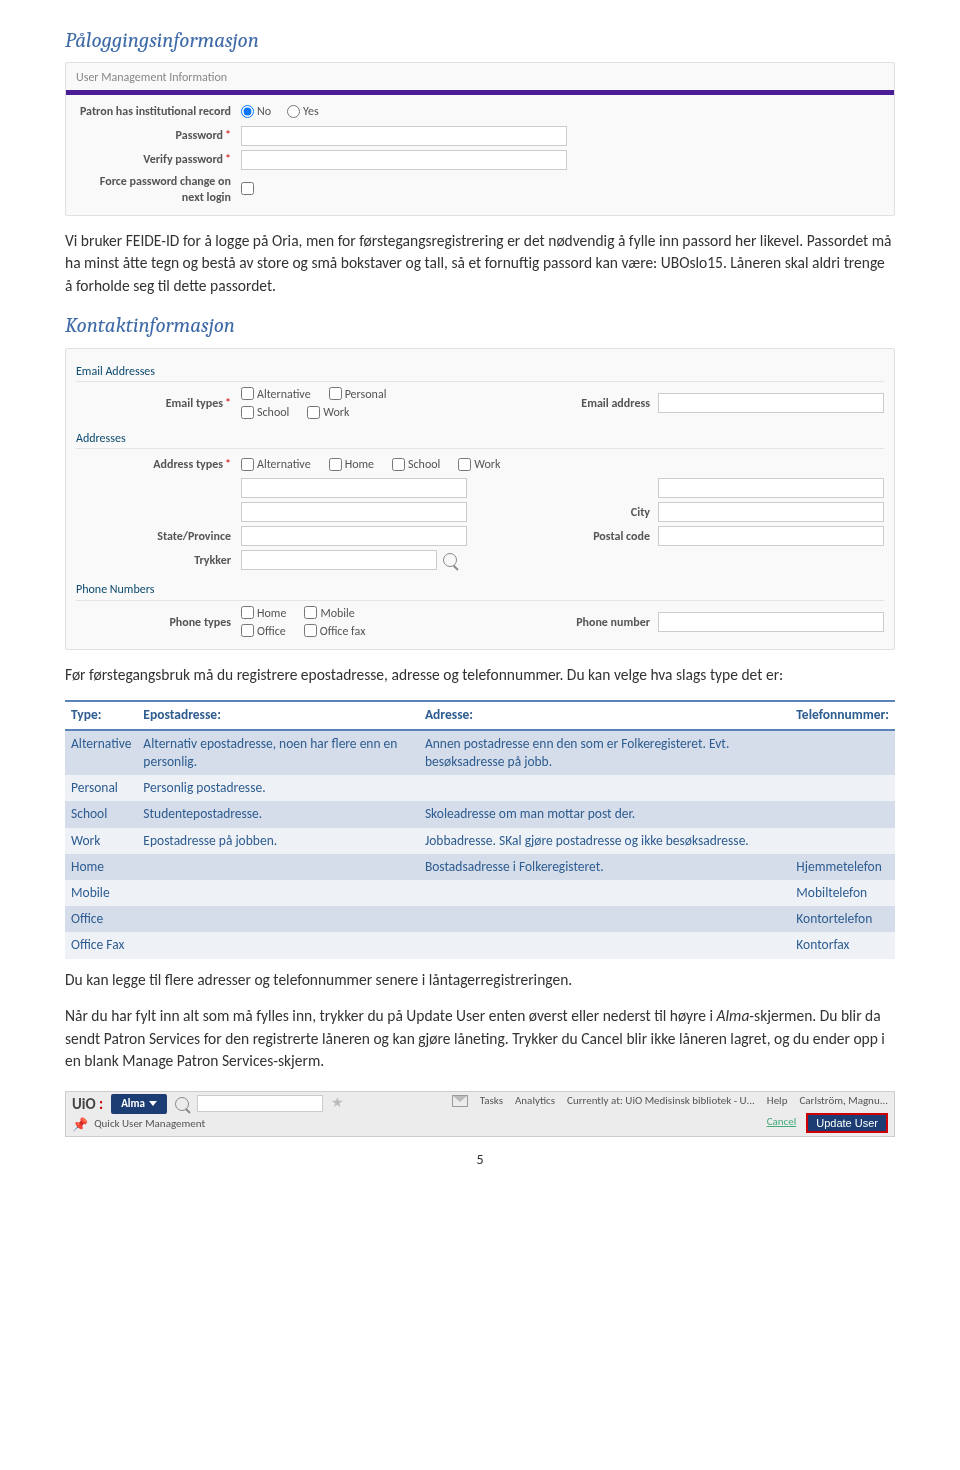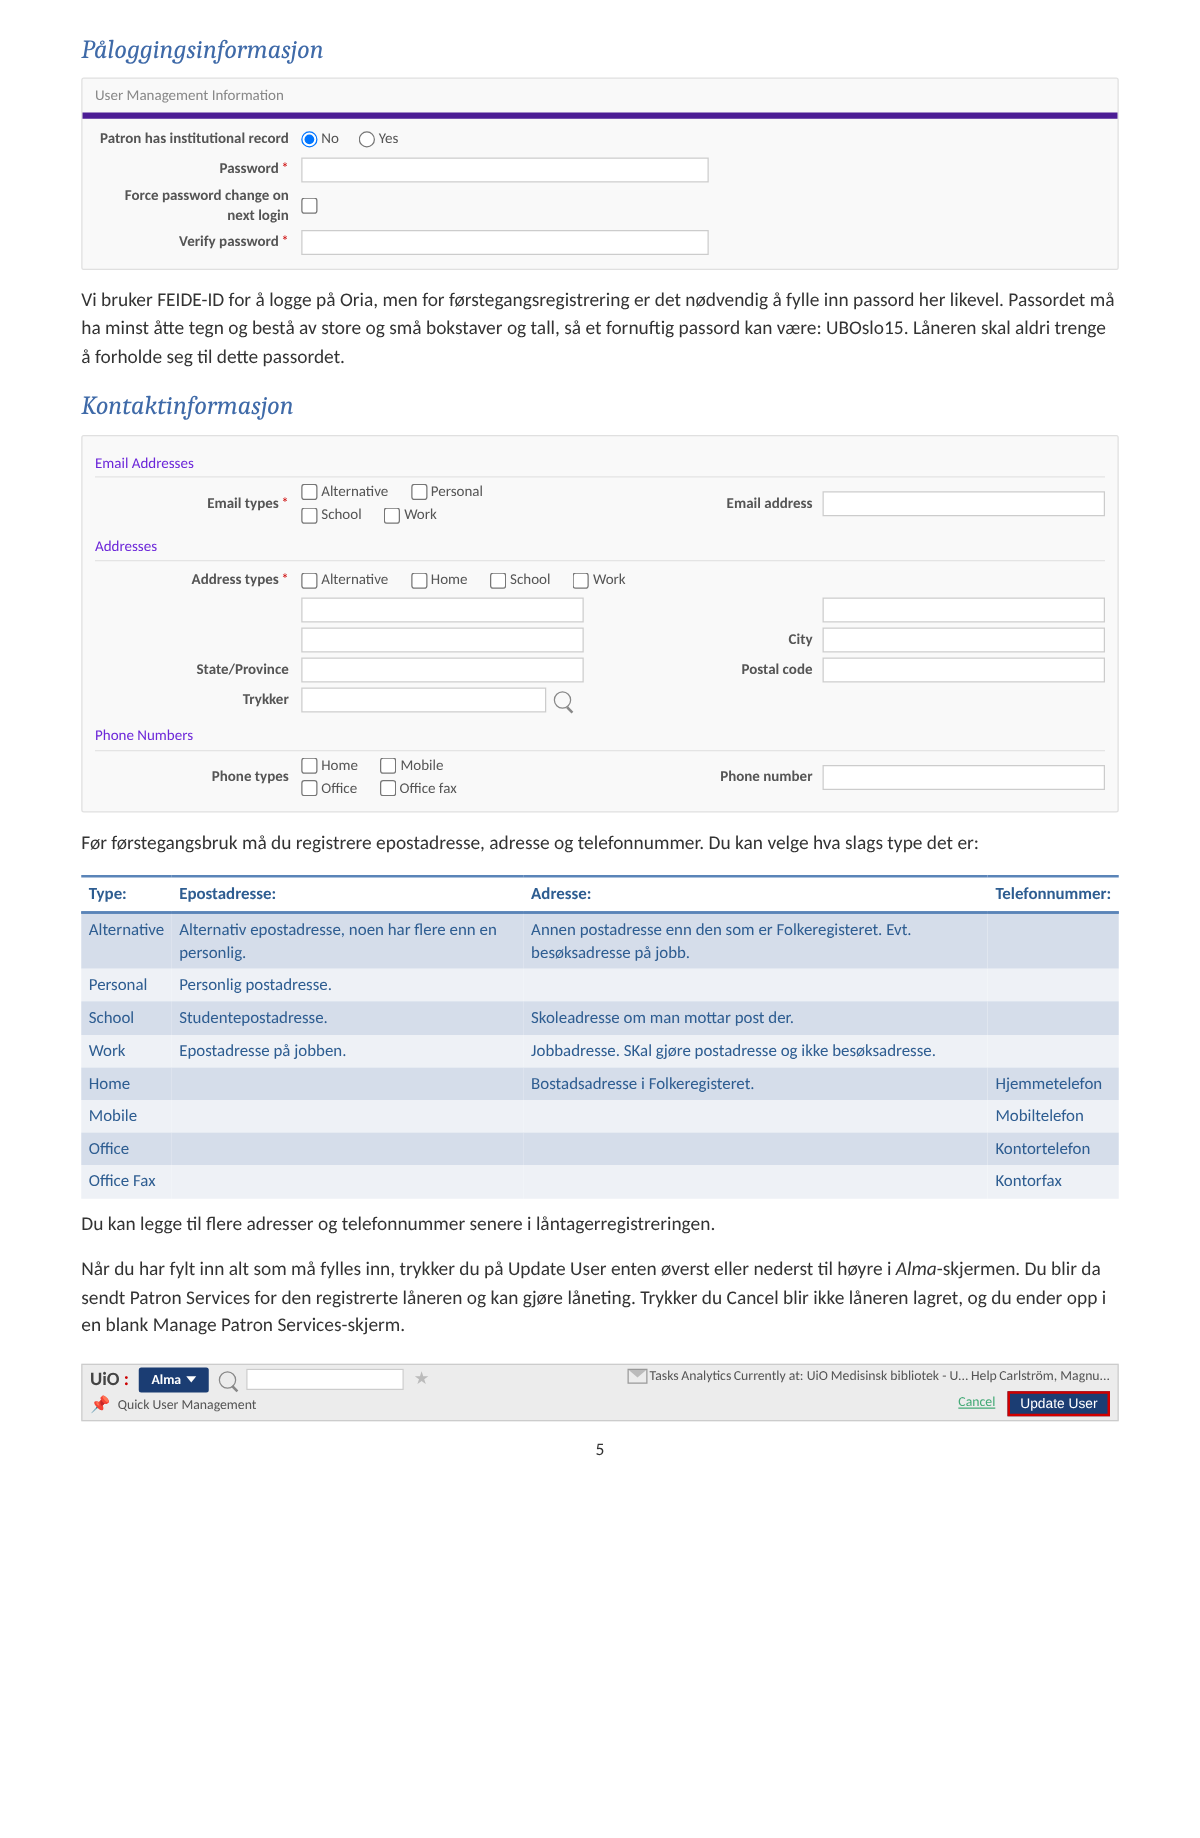--- a/index.html
+++ b/index.html
@@ -11,41 +11,41 @@
   .flabel{width:155px;text-align:right;color:#555;font-weight:bold;font-size:12px;padding-right:4px;}
   .req::after{content:"*";color:#c00;margin-left:2px;font-weight:normal;}
   .rlabel{width:90px;text-align:right;color:#555;font-weight:bold;font-size:12px;padding-right:2px;}
   input.txt{border:1px solid #ccc;height:18px;font-size:12px;padding:0 2px;background:#fff;}
   input.txt.w1{width:320px;}
   input.txt.w2{width:220px;}
   input[type=checkbox],input[type=radio]{margin:0 3px 0 0;vertical-align:middle;}
   .chklab{font-size:12px;color:#555;margin-right:10px;display:inline-flex;align-items:center;}
   .chkgrid{display:flex;flex-direction:column;gap:2px;}
   .chkline{display:flex;gap:8px;}
-  .subgroup{margin:8px 0 4px 0;color:#6d28d9;font-size:12px;border-bottom:1px solid #e4e4e4;padding:2px 0;}
+  .subgroup{margin:8px 0 4px 0;color:#0c4a6e;font-size:12px;border-bottom:1px solid #e4e4e4;padding:2px 0;}
   .bodytxt{font-size:15.5px;line-height:1.45;margin:10px 0 14px 0;}
   .bodytxt .bold{font-weight:normal;}
   .bodytxt .it{font-style:italic;}
   table.types{width:100%;border-collapse:collapse;font-size:13.5px;margin:6px 0 6px 0;}
   table.types th{background:#fff;color:#2e5d91;text-align:left;font-weight:bold;padding:4px 6px;border-bottom:2px solid #5a84b8;border-top:2px solid #5a84b8;}
   table.types tr:nth-child(odd) td{background:#d5ddea;}
   table.types tr:nth-child(even) td{background:#eef1f6;}
   table.types td{padding:4px 6px;vertical-align:top;color:#2e5d91;}
   .footerbar{border:1px solid #ccc;background:#ececec;font-size:11px;color:#555;padding:2px 6px;display:flex;align-items:center;gap:12px;height:40px;margin-top:18px;position:relative;}
   .alma{background:#1b3d73;color:#fff;font-weight:bold;padding:3px 10px;border-radius:2px;display:inline-flex;align-items:center;gap:2px;}
   .uio{font-weight:bold;color:#444;font-size:15px;}
   .uio .dot{color:#c00;}
   .searchic{width:12px;height:12px;border:1px solid #888;border-radius:50%;display:inline-block;position:relative;}
   .searchic::after{content:"";position:absolute;width:6px;height:1.5px;background:#888;transform:rotate(45deg);bottom:-2px;right:-3px;}
   .btn-update{background:#1b3d73;color:#fff;border:2px solid #d00000;padding:2px 8px;font-size:11px;cursor:pointer;}
   .btn-cancel{color:#4a7;font-size:11px;text-decoration:underline;cursor:pointer;}
   .pagenum{text-align:center;font-size:14px;margin-top:14px;color:#333;}
   .fbrow2{position:absolute;left:6px;bottom:2px;display:flex;align-items:center;gap:6px;font-size:11px;}
   .fbrow1{position:absolute;left:6px;top:2px;display:flex;align-items:center;gap:8px;}
-  .fbrow1r{position:absolute;right:6px;top:2px;display:flex;align-items:center;gap:2px;}
+  .fbrow1r{position:absolute;right:6px;top:2px;display:flex;align-items:center;gap:12px;}
   .fbrow2r{position:absolute;right:6px;bottom:3px;display:flex;align-items:center;gap:10px;}
   .tri{display:inline-block;width:0;height:0;border-left:4px solid transparent;border-right:4px solid transparent;border-top:5px solid #fff;margin-left:2px;}
   .stargrey{color:#bbb;font-size:14px;}
   .mailic{display:inline-block;width:14px;height:10px;border:1px solid #999;position:relative;}
   .mailic::before{content:"";position:absolute;left:0;top:0;border-left:7px solid transparent;border-right:7px solid transparent;border-top:6px solid #bbb;}
   .pinic{color:#999;font-size:13px;}
 </style>
 </head>
 <body>
 
@@ -62,26 +62,26 @@
     <label class="chklab">
         <input type="radio" style="">
         <span>Yes</span>
       </label>
   </div>
   <div class="frow">
     <div class="flabel req">Password</div>
     <input class="txt w1" type="password" style="">
   </div>
   <div class="frow">
+    <div class="flabel req">Verify password</div>
+    <input class="txt w1" type="password" style="">
+  </div>
+  <div class="frow">
     <div class="flabel" style="width:155px;">Force password change on next login</div>
     <input type="checkbox" style="">
-  </div>
-  <div class="frow">
-    <div class="flabel req">Verify password</div>
-    <input class="txt w1" type="password" style="">
   </div>
 </div>
 
 <p class="bodytxt">
   <span>Vi bruker FEIDE-ID for å logge på Oria, men for førstegangsregistrering er det nødvendig å fylle inn passord her likevel. Passordet må ha minst åtte tegn og bestå av store og små bokstaver og tall, så et fornuftig passord kan være: </span><span class="bold">UBOslo15</span><span>. Låneren skal aldri trenge å forholde seg til dette passordet.</span>
 </p>
 
 <h2 class="sec">Kontaktinformasjon</h2>
 
 <div class="panel">

